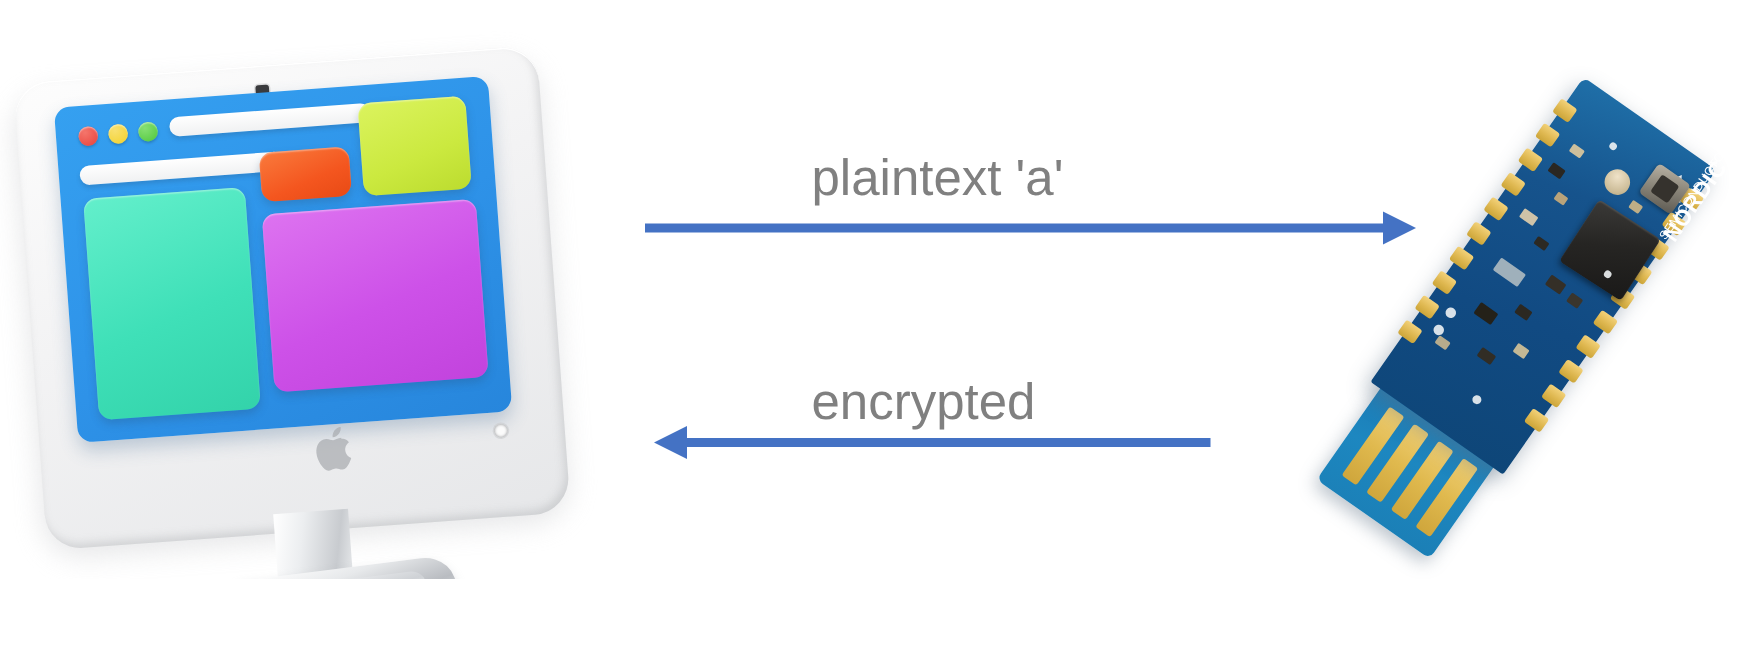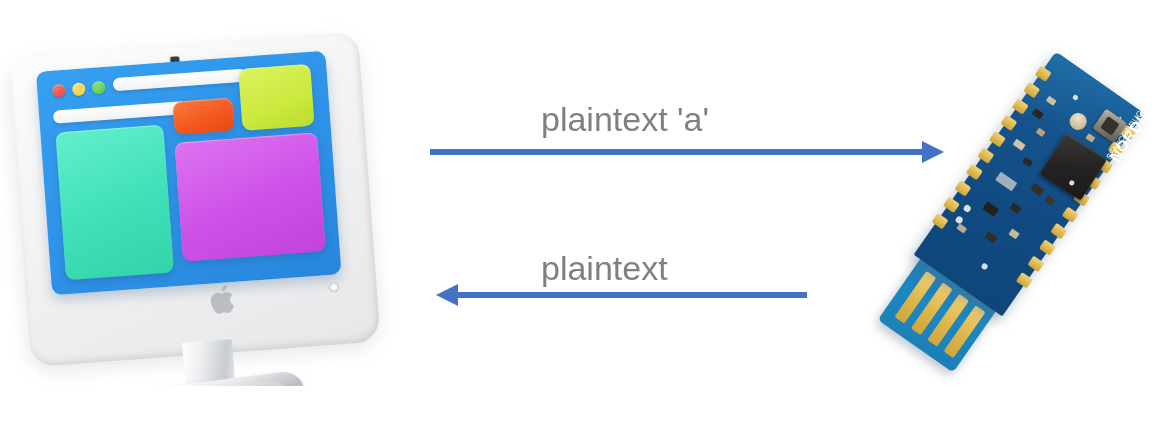--- a/index.html
+++ b/index.html
@@ -360,21 +360,21 @@
   </div>
 
   <div class="arrow-line" id="arrow-top-line"></div>
   <div class="arrow-head right" id="arrow-top-head"></div>
 
   <div class="label" id="label-plaintext">plaintext 'a'</div>
 
   <div class="arrow-line" id="arrow-bottom-line"></div>
   <div class="arrow-head left" id="arrow-bottom-head"></div>
 
-  <div class="label" id="label-enc-1">plaintext</div>
+  <div class="label" id="label-enc-1">encrypted</div>
 
   <div id="dongle">
     <div class="dongle-rot">
 
       <div class="pcb-usb">
         <div class="usb-pad" style="left:12px; top:14px; height:56px;"></div>
         <div class="usb-pad" style="left:32px; top:14px; height:56px;"></div>
         <div class="usb-pad" style="left:52px; top:14px; height:56px;"></div>
         <div class="usb-pad" style="left:72px; top:14px; height:56px;"></div>
         <div class="usb-code" style="left:86px; top:8px;">400250</div>

